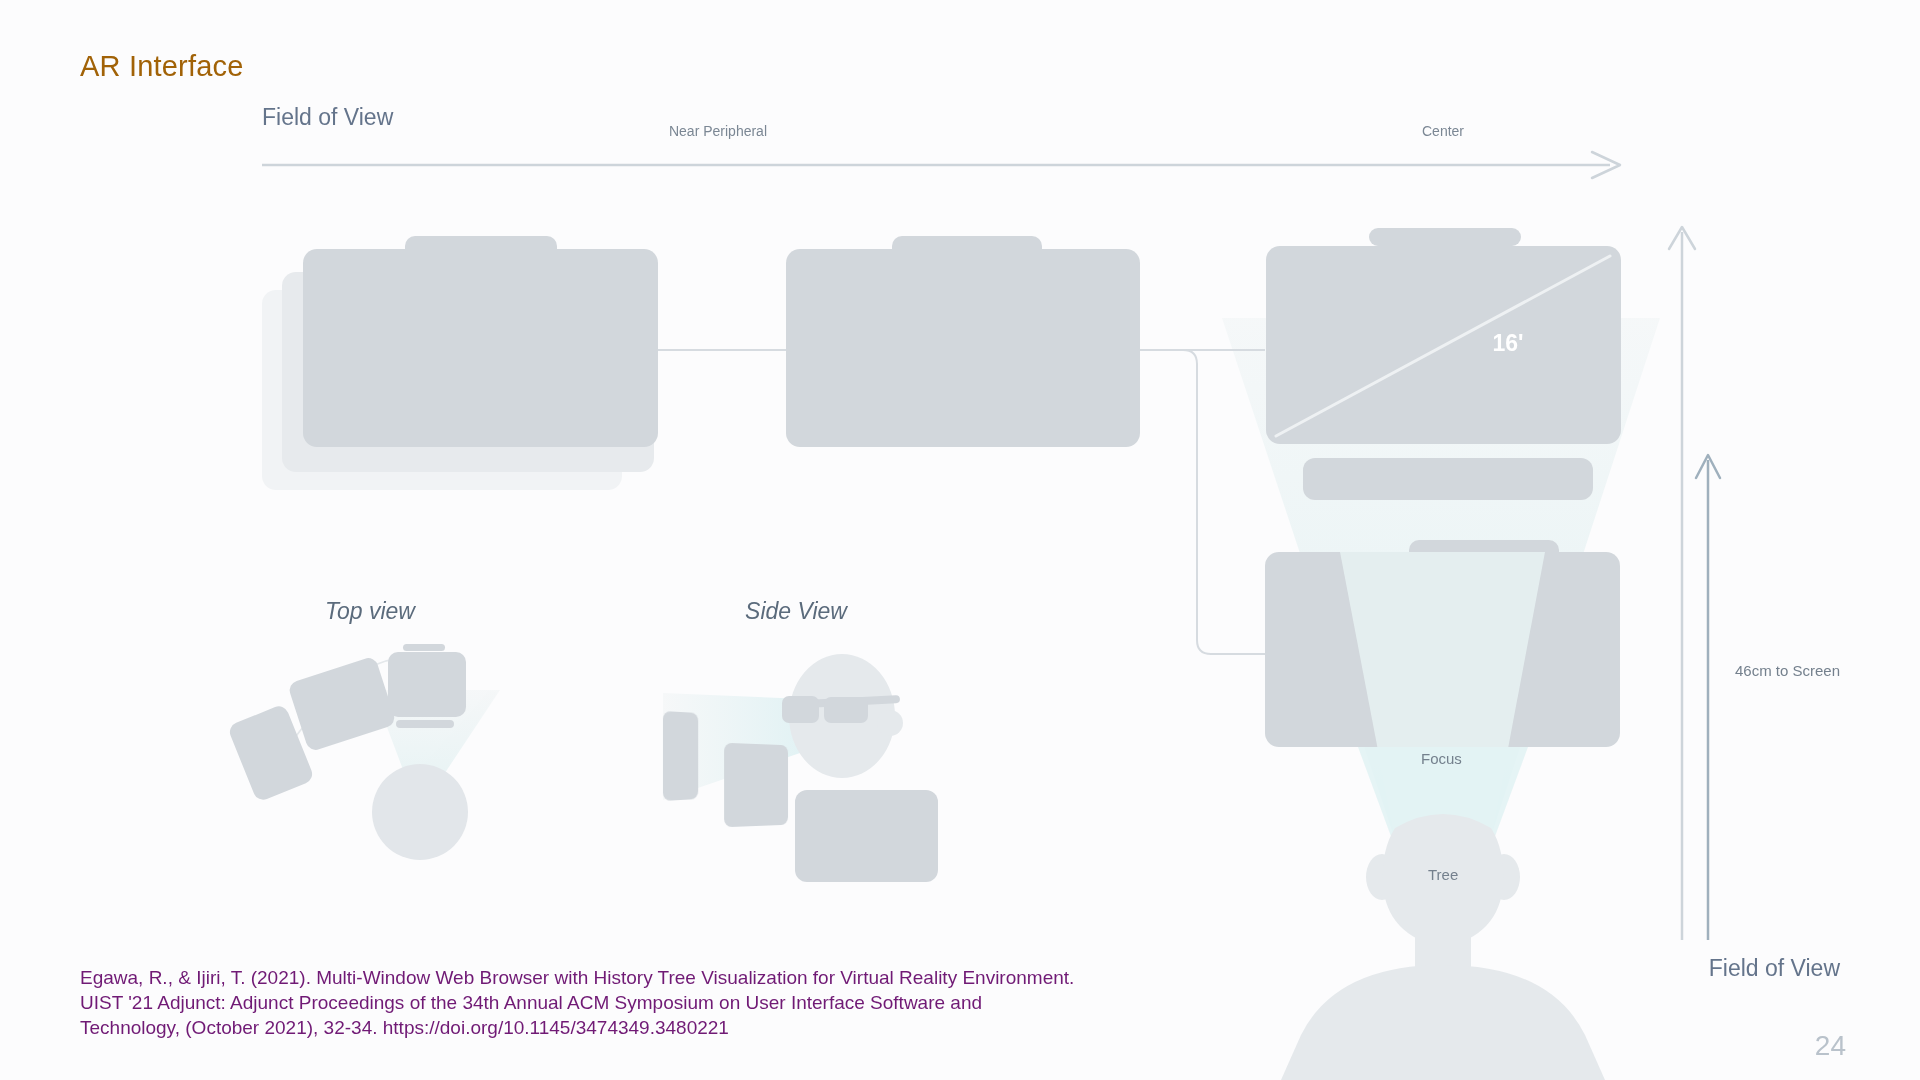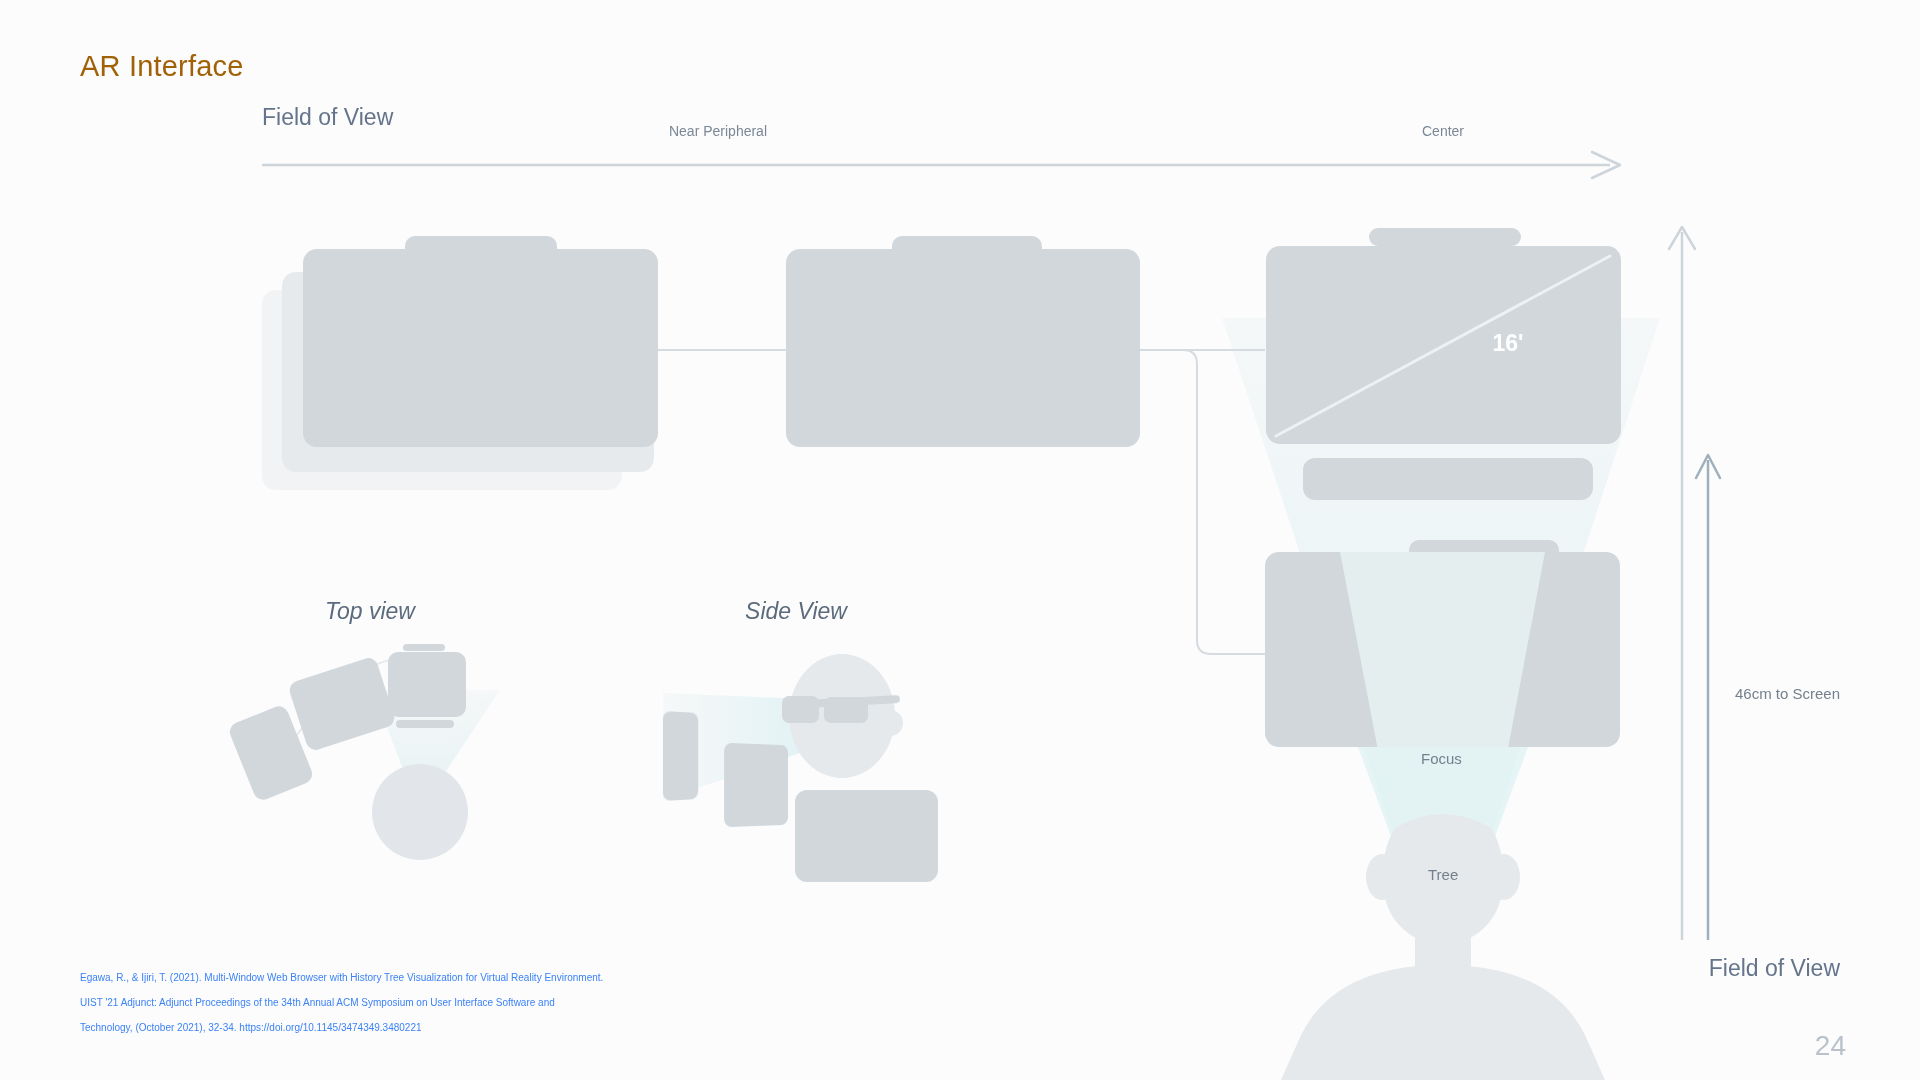--- a/index.html
+++ b/index.html
@@ -37,21 +37,21 @@
   .fov-right-label {
     position:absolute; right:80px; top:955px;
     font-size:23px; color:#64748b; white-space:nowrap;
   }
   .slide-number {
     position:absolute; right:74px; bottom:18px;
     font-size:28px; color:#b9c2cb;
   }
   .citation {
     position:absolute; left:80px; top:965px;
-    font-size:10px; line-height:25px; color:#3b82f6;
+    font-size:19px; line-height:25px; color:#701a75;
     max-width:1000px;
   }
   .citation div { white-space:nowrap; }
 
   
   .panel {
     position:absolute;
     background:#d2d7dc;
     border-radius:14px;
   }
@@ -169,21 +169,21 @@
   <div class="dim-label z6" style="left:1428px; top:866px;">Tree</div>
 
   <svg class="layer z4">
 
     <line x1="1682" y1="940" x2="1682" y2="232" stroke="#cdd4da" stroke-width="2.5"></line>
     <polyline points="1669,249 1682,227 1695,249" fill="none" stroke="#cdd4da" stroke-width="2.5" stroke-linecap="round" stroke-linejoin="round"></polyline>
 
     <line x1="1708" y1="940" x2="1708" y2="460" stroke="#9fb0bd" stroke-width="2.5"></line>
     <polyline points="1696,478 1708,455 1720,478" fill="none" stroke="#9fb0bd" stroke-width="2.5" stroke-linecap="round" stroke-linejoin="round"></polyline>
   </svg>
-  <div class="dim-label z6" style="left:1735px; top:662px;margin-top:23px;">46cm to Screen</div>
+  <div class="dim-label z6" style="left:1735px; top:662px;">46cm to Screen</div>
   <div class="fov-right-label z6">Field of View</div>
 
   <div class="view-caption" style="left:370px; top:598px;">Top view</div>
 
   <svg class="layer z2">
     <defs>
       <linearGradient id="topCone" x1="0" y1="0" x2="0" y2="1">
         <stop offset="0%" stop-color="#f5f7f8" stop-opacity="0.9"></stop>
         <stop offset="100%" stop-color="#e3f2f3" stop-opacity="1"></stop>
       </linearGradient>

